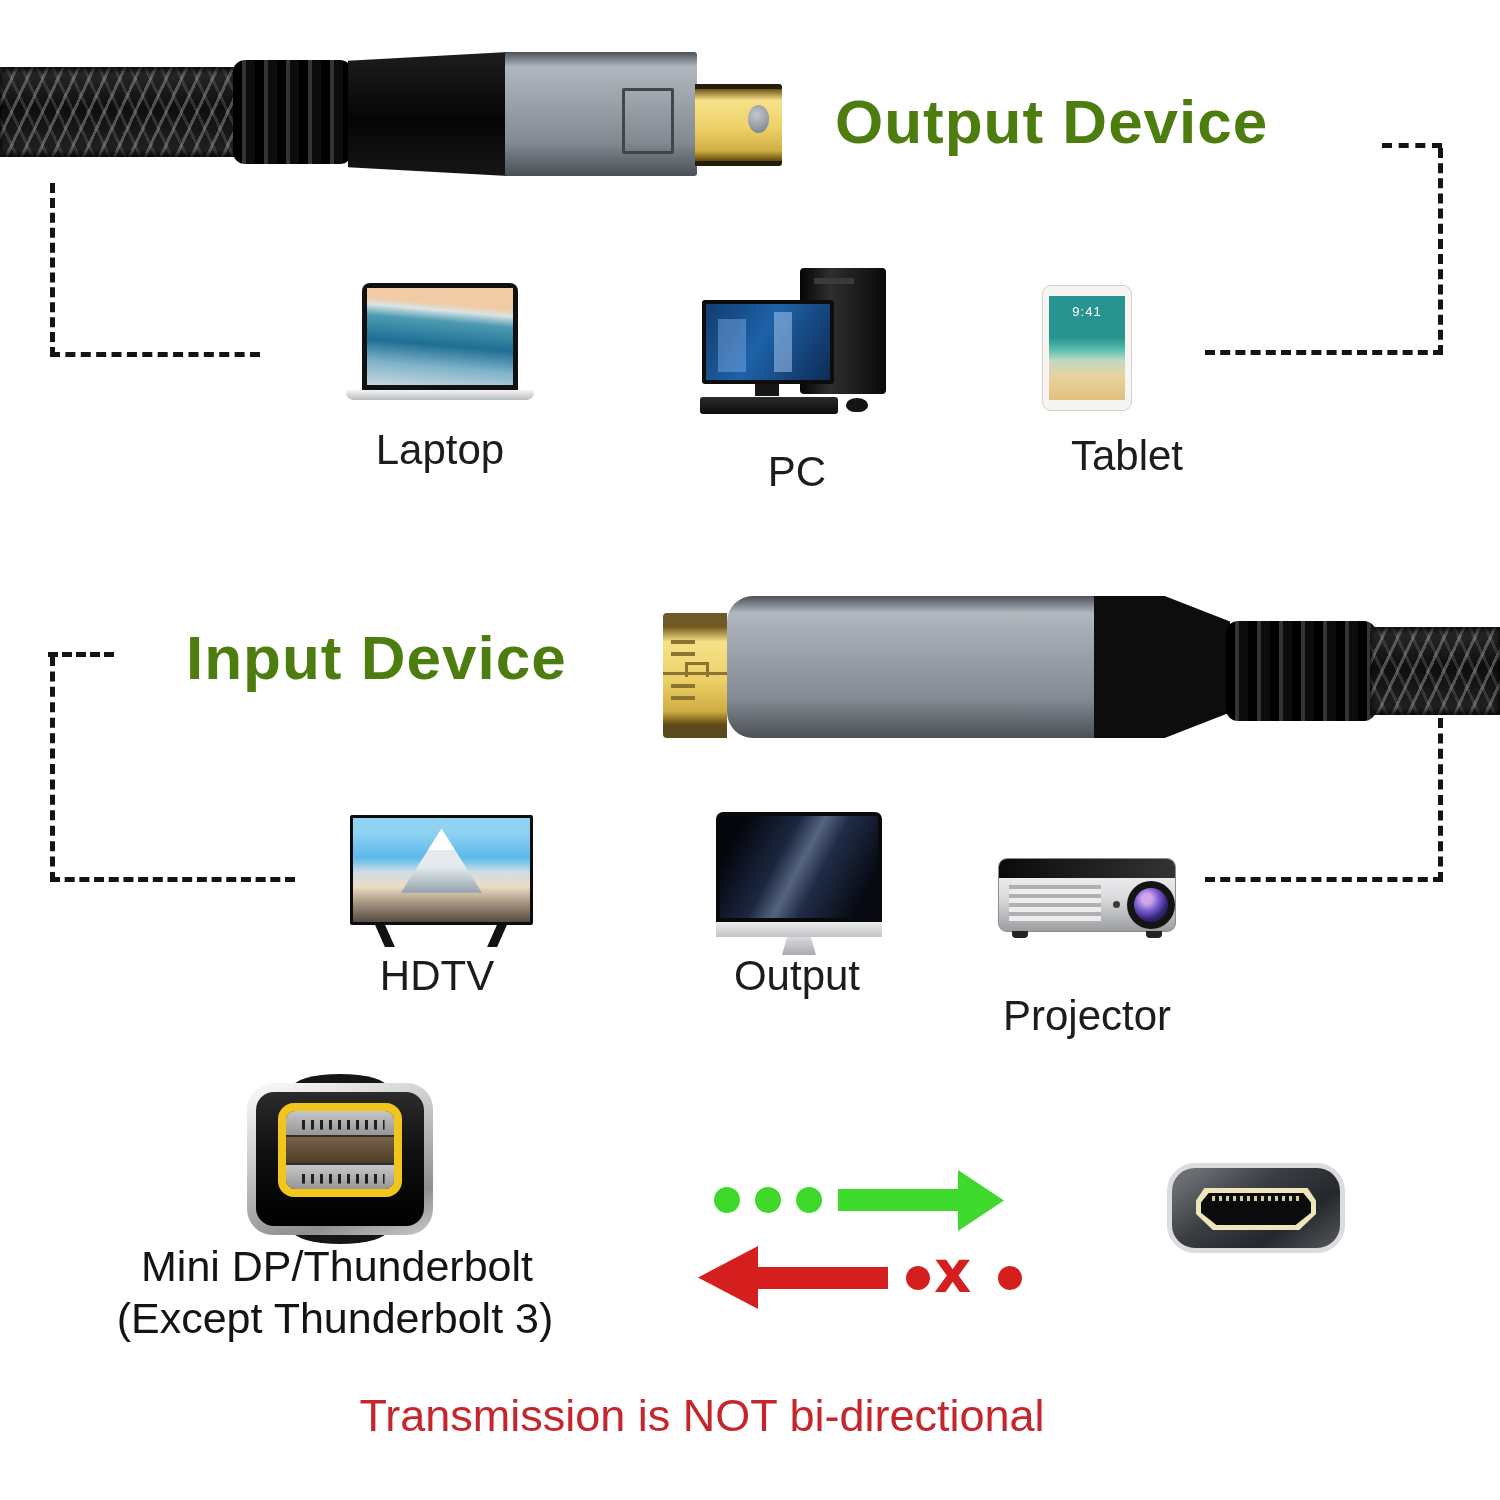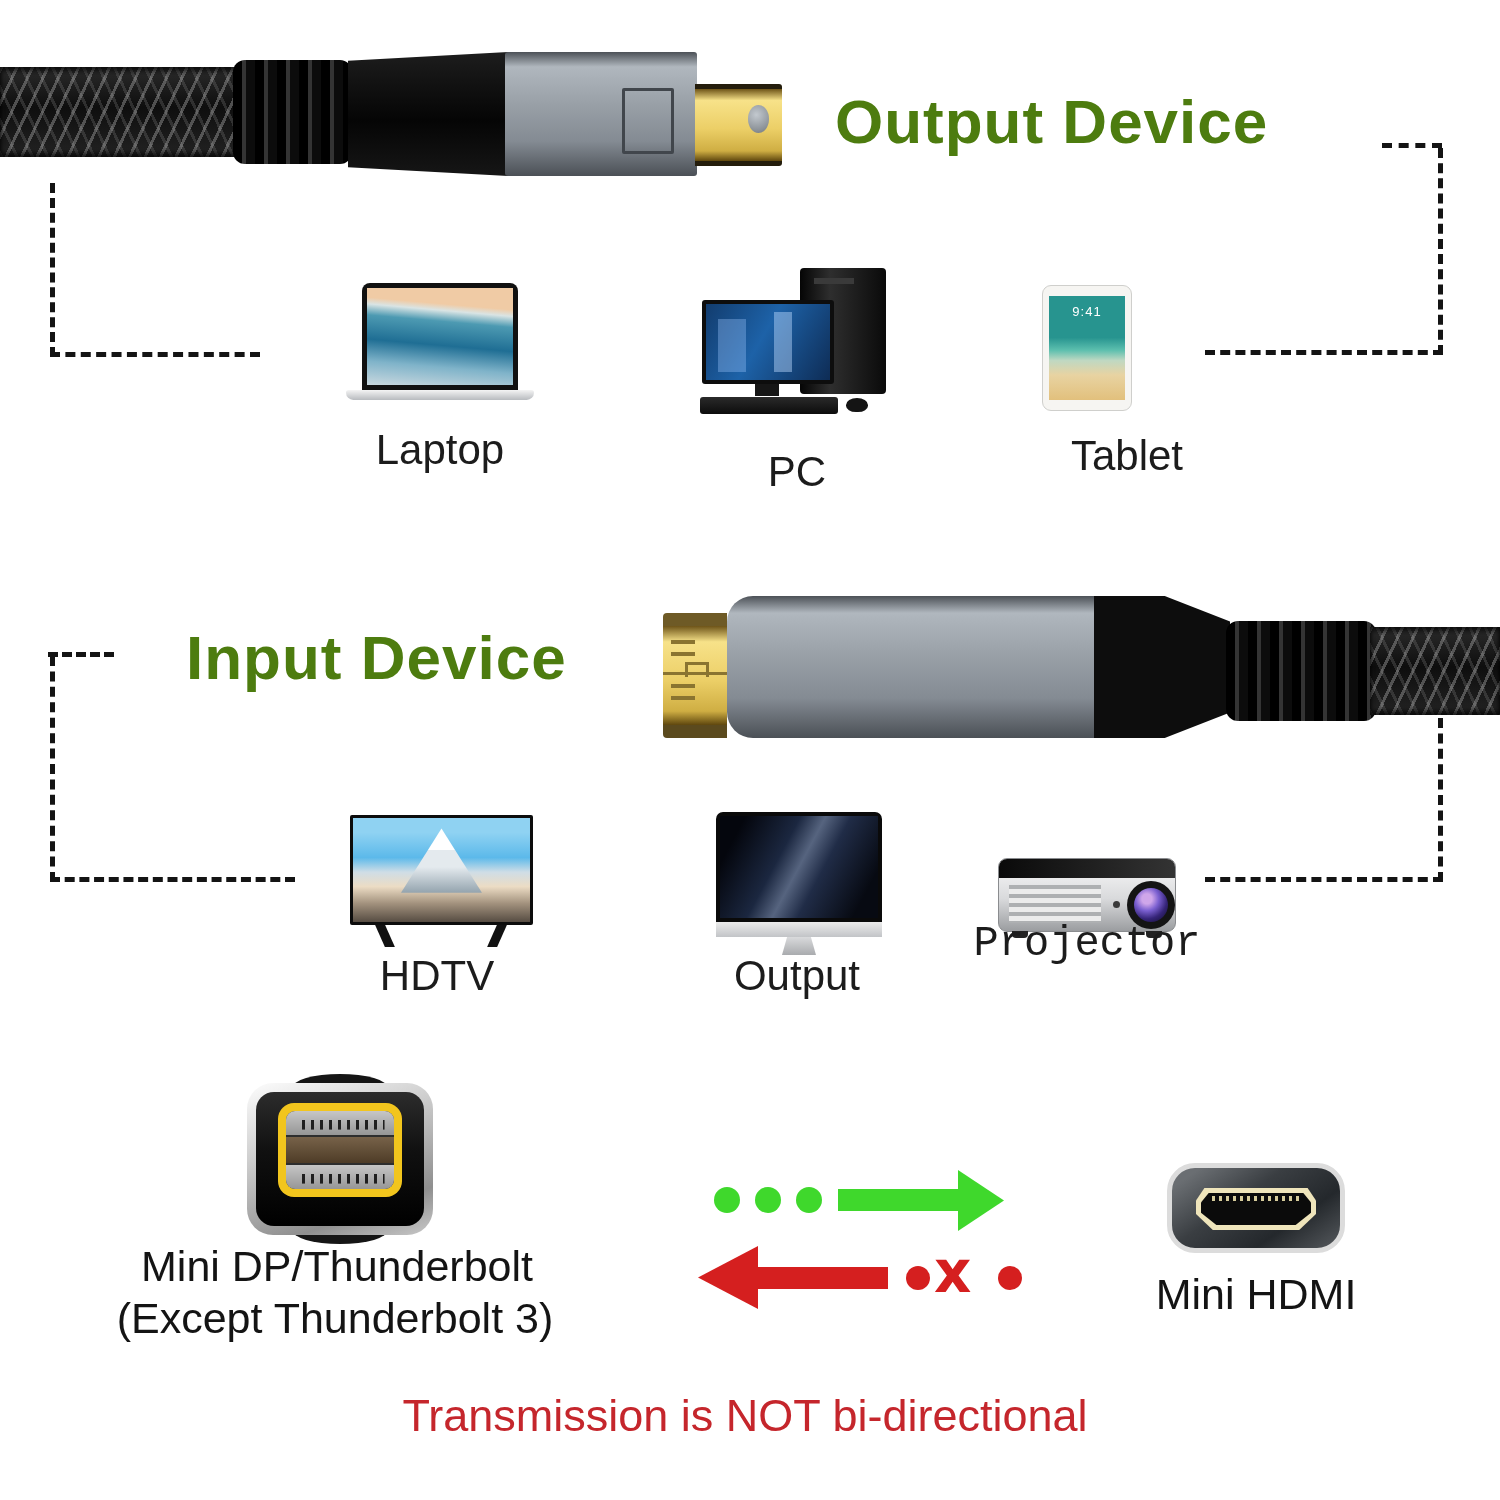--- a/index.html
+++ b/index.html
@@ -222,21 +222,21 @@
   <div class="abs dev-label" style="left:797px;top:952px;">Output</div>
 
   <div class="abs proj-body">
     <div class="proj-top"></div>
     <div class="proj-grille"></div>
     <div class="proj-dot"></div>
     <div class="proj-lens"></div>
   </div>
   <div class="abs proj-foot1"></div>
   <div class="abs proj-foot2"></div>
-  <div class="abs dev-label" style="left:1087px;top:920px;font-family:Liberation Mono, monospace;">Projector</div>
+  <div class="abs dev-label" style="left:1087px;top:992px;">Projector</div>
 
   <div class="abs mdp-wrap">
     <div class="mdp-bulge" style="top:-9px;"></div>
     <div class="mdp-bulge" style="bottom:-9px;"></div>
     <div class="mdp-frame"></div>
     <div class="mdp-face"></div>
     <div class="mdp-socket">
       <div class="mdp-inner">
         <div class="mdp-pins-top"></div>
         <div class="mdp-mid"></div>
@@ -258,17 +258,16 @@
   <div class="abs rdot r1" style="background:#d51f1f;"></div>
   <div class="abs rx" style="color:#d51f1f;">x</div>
   <div class="abs rdot r2" style="background:#d51f1f;"></div>
 
   <div class="abs mhdmi-body">
     <div class="mhdmi-sock">
       <div class="mhdmi-hole"></div>
       <div class="mhdmi-pins"></div>
     </div>
   </div>
-  <div class="abs port-label" style="left:1256px;top:1270px;">Mini HDMI</div>
-
-  <div class="abs footer-red" style="left:745px;top:1390px;">Transmission is NOT bi-directional</div>
+
+  <div class="abs footer-red" style="left:702px;top:1390px;">Transmission is NOT bi-directional</div>
 
 </div>
 
 </body></html>

